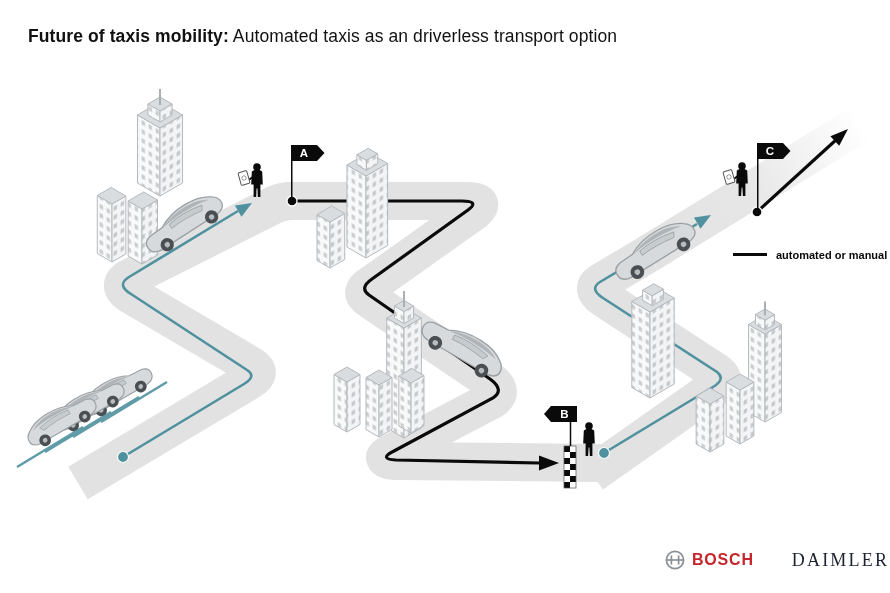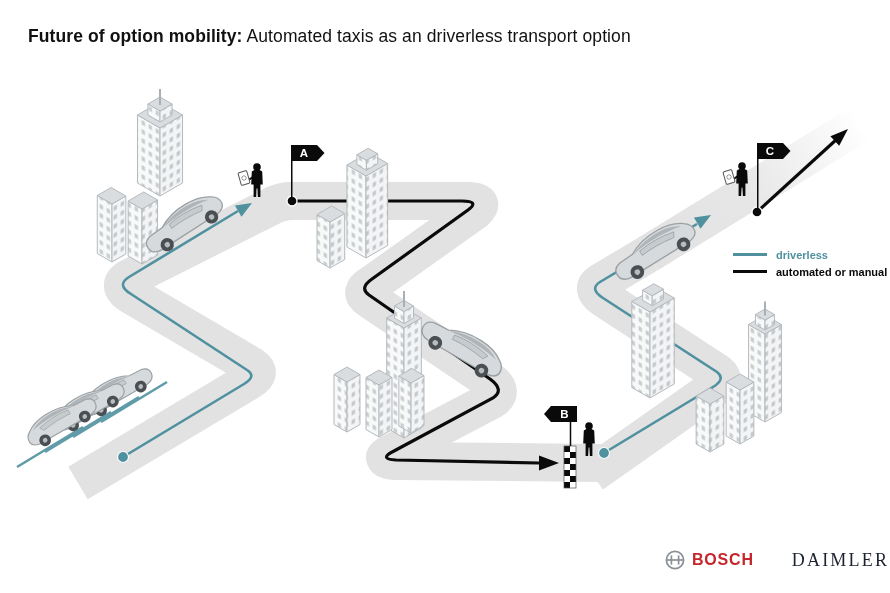--- a/index.html
+++ b/index.html
@@ -38,21 +38,21 @@
   .daimler-text{
     font-family:"Liberation Serif", serif;font-size:18px;color:var(--c-daimler,#1c2230);
     letter-spacing:2.2px;margin-left:38px;
   }
   .flag-letter{font-family:"Liberation Sans",sans-serif;font-size:11.5px;font-weight:bold;fill:#fff;text-anchor:middle;}
 </style>
 </head>
 <body>
 
 <div class="title">
-  <span class="b">Future of option mobility:</span><span> Automated taxis as an driverless transport option</span>
+  <span class="b">Future of taxis mobility:</span><span> Automated taxis as an driverless transport option</span>
 </div>
 
 <svg class="scene" width="890" height="593" viewBox="0 0 890 593">
   <defs>
     <pattern id="winL" width="7" height="9" patternUnits="userSpaceOnUse" patternTransform="skewY(30)">
       <rect width="7" height="9" fill="#f8f9f9"></rect>
       <rect x="1.6" y="2.2" width="3.4" height="4.4" fill="#c9cdd0"></rect>
     </pattern>
     <pattern id="winR" width="7" height="9" patternUnits="userSpaceOnUse" patternTransform="skewY(-30)">
       <rect width="7" height="9" fill="#f3f4f5"></rect>
@@ -248,24 +248,20 @@
     <text class="flag-letter" x="20.5" y="12.2">B</text>
   </g>
   <g transform="translate(757,143)">
     <line x1="0.75" y1="15" x2="0.75" y2="69" stroke="#0a0a0a" stroke-width="1.5"></line>
     <path d="M0,0 L26,0 L33.5,8 L26,16 L0,16 Z" fill="#0a0a0a"></path>
     <text class="flag-letter" x="13" y="12.2">C</text>
   </g>
 </svg>
 
 <div class="legend">
-  <div class="row r1">
-    <div class="swatch"></div>
-    <div class="lab">driverless</div>
-  </div>
   <div class="row r2">
     <div class="swatch"></div>
     <div class="lab">automated or manual</div>
   </div>
 </div>
 
 <div class="logos">
   <div class="bosch-wrap">
     <svg width="22" height="22" viewBox="-11 -11 22 22">
       <circle cx="0" cy="0" r="8.6" fill="none" stroke="#8a9096" stroke-width="1.7"></circle>

